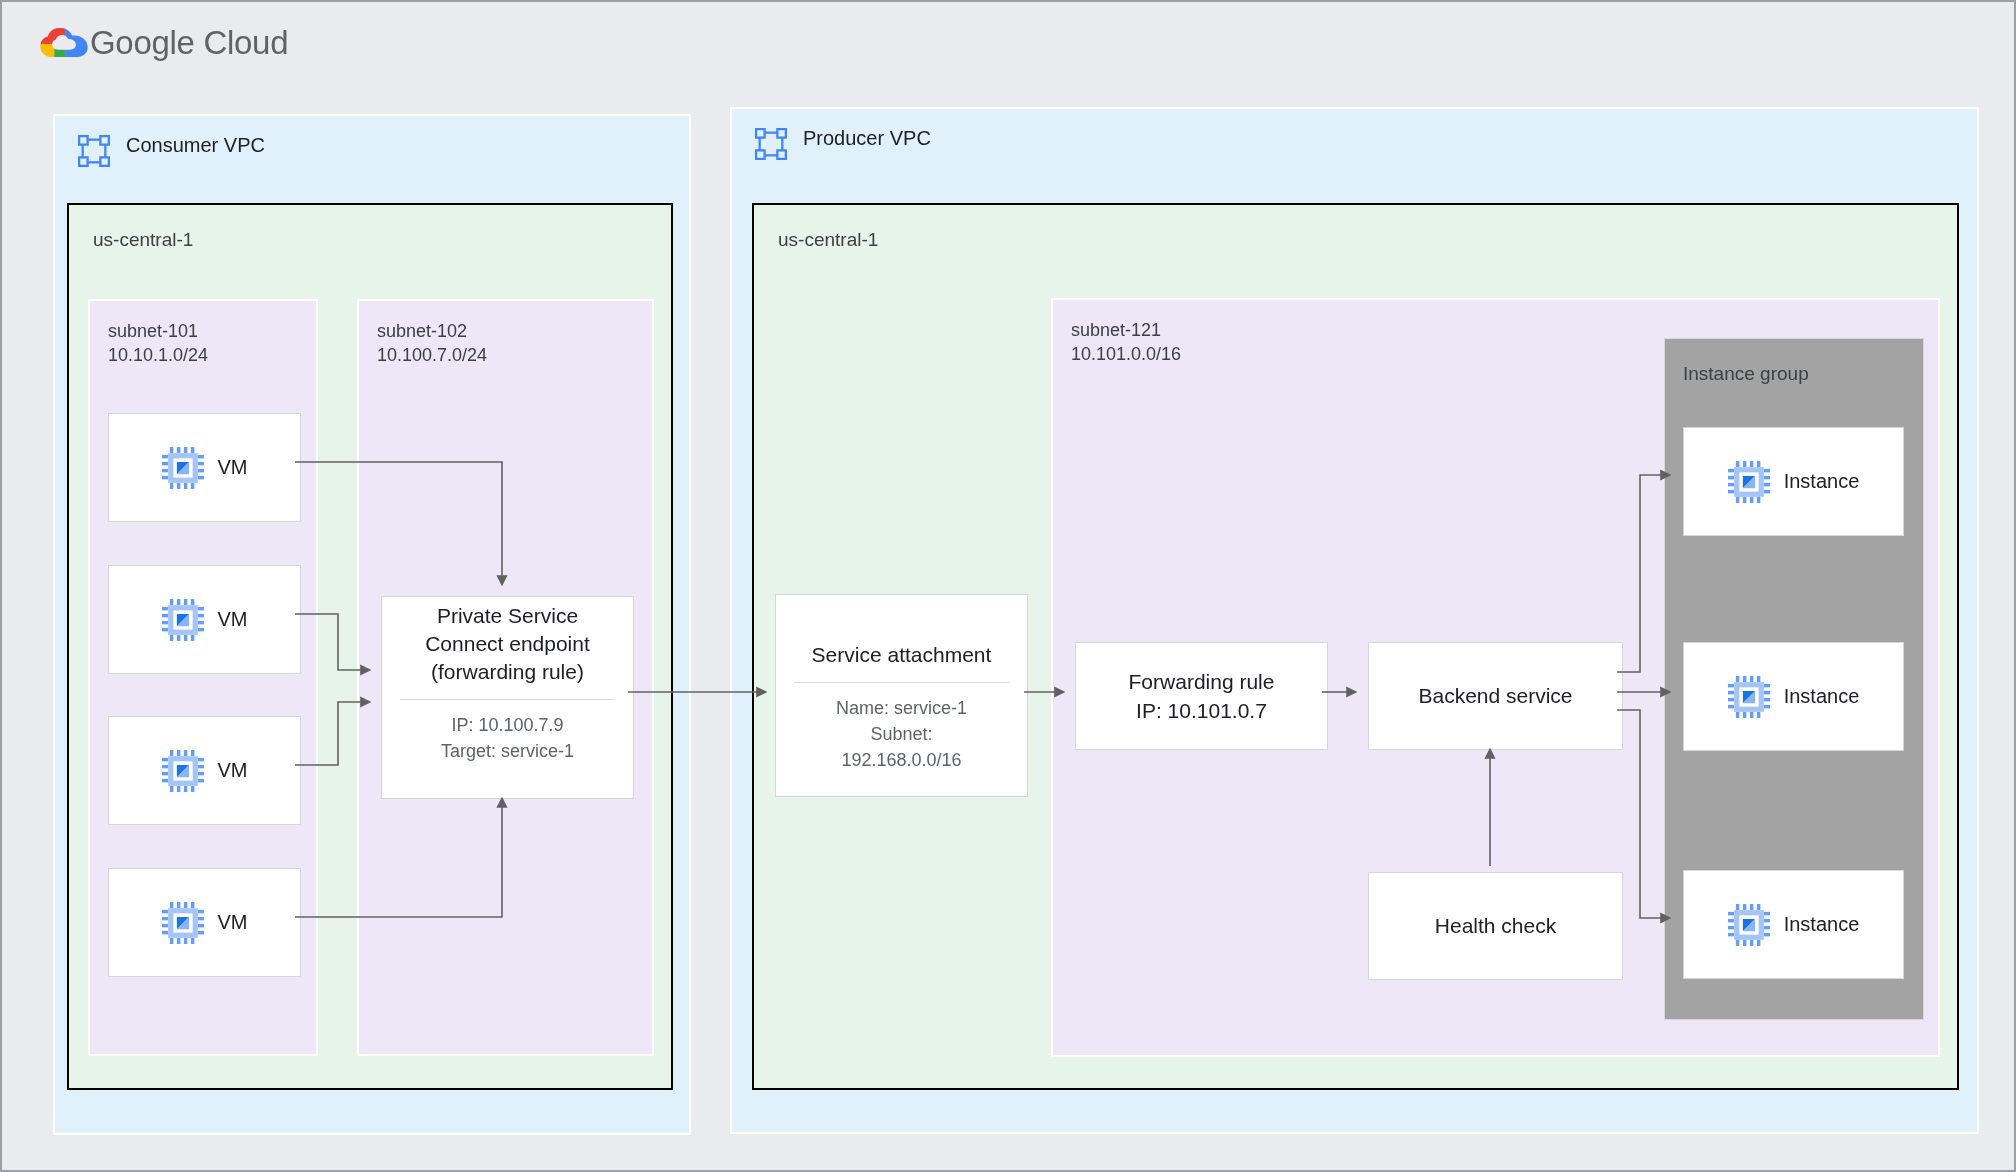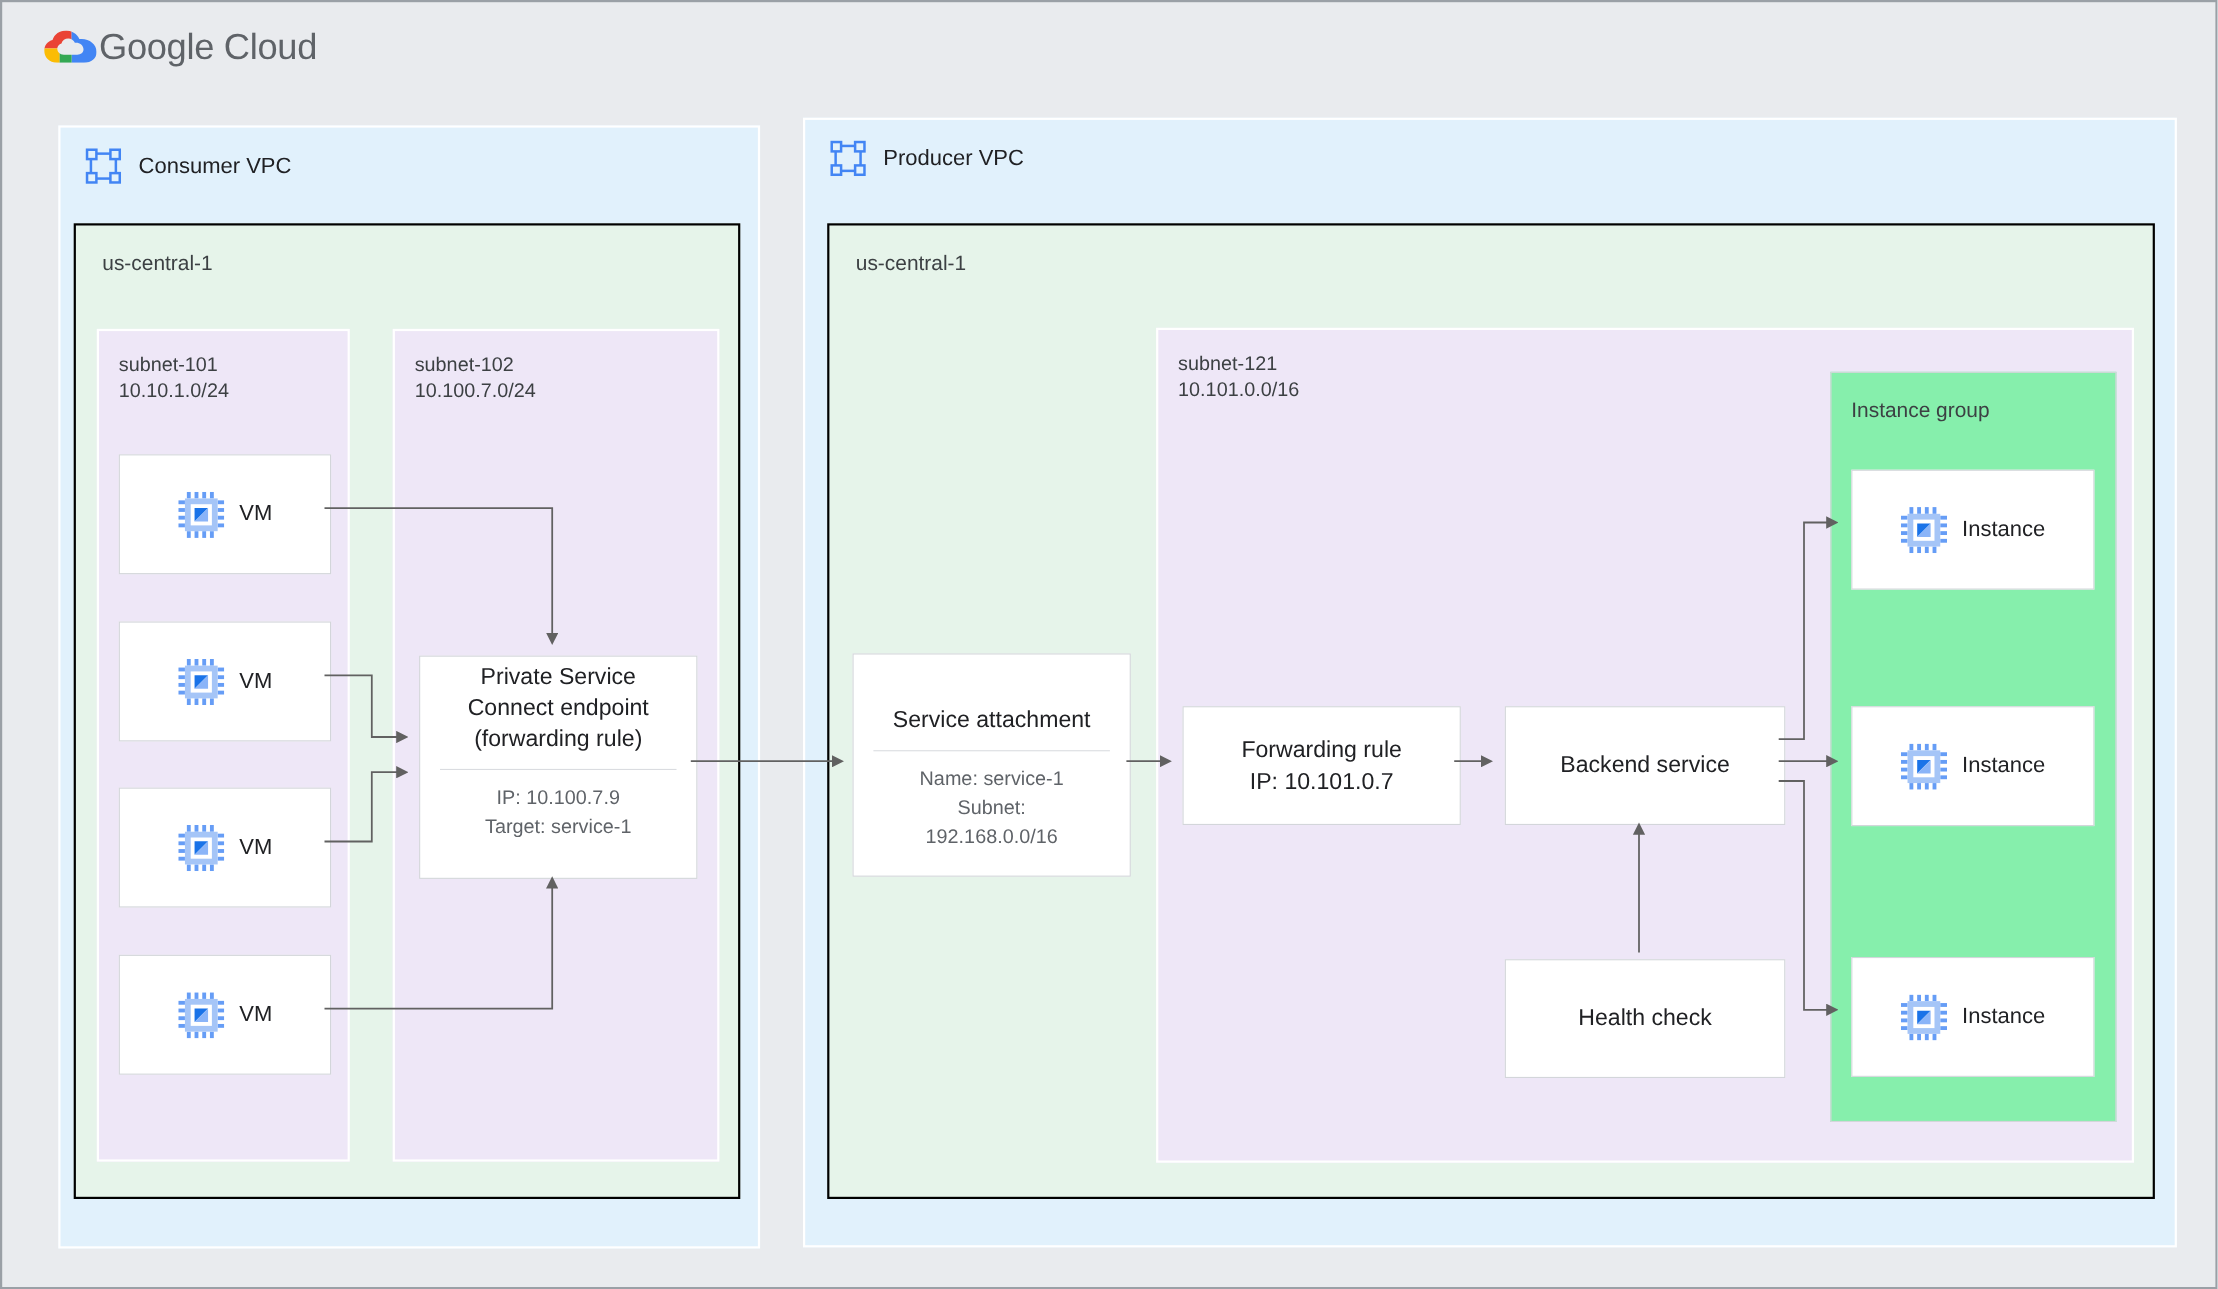--- a/index.html
+++ b/index.html
@@ -29,21 +29,21 @@
   }
   
   .vpc {
     position: absolute;
     background: #e1f1fc;
     border: 2px solid #ffffff;
   }
   .vpc-label {
     position: absolute;
     left: 22px; top: 18px;
-    display: flex; align-items: center; gap: 15px;
+    display: flex; align-items: flex-start; gap: 15px;
   }
   .vpc-title { font-size: 20px; color: #202124; }
   .region {
     position: absolute;
     background: #e6f4ea;
     border: 2px solid #000000;
   }
   .region-label {
     position: absolute;
     left: 24px; top: 24px;
@@ -54,21 +54,21 @@
     background: #eee7f7;
     border: 2px solid #ffffff;
   }
   .subnet-label {
     position: absolute;
     left: 18px; top: 18px;
     font-size: 18px; line-height: 1.35; color: #3c4043;
   }
   .group-box {
     position: absolute;
-    background: #86efac;
+    background: #a3a3a3;
     border: 1px solid #d3d6da;
   }
   .group-label {
     position: absolute;
     left: 18px; top: 24px;
     font-size: 19px; color: #3c4043;
   }
   
   .node {
     position: absolute;

